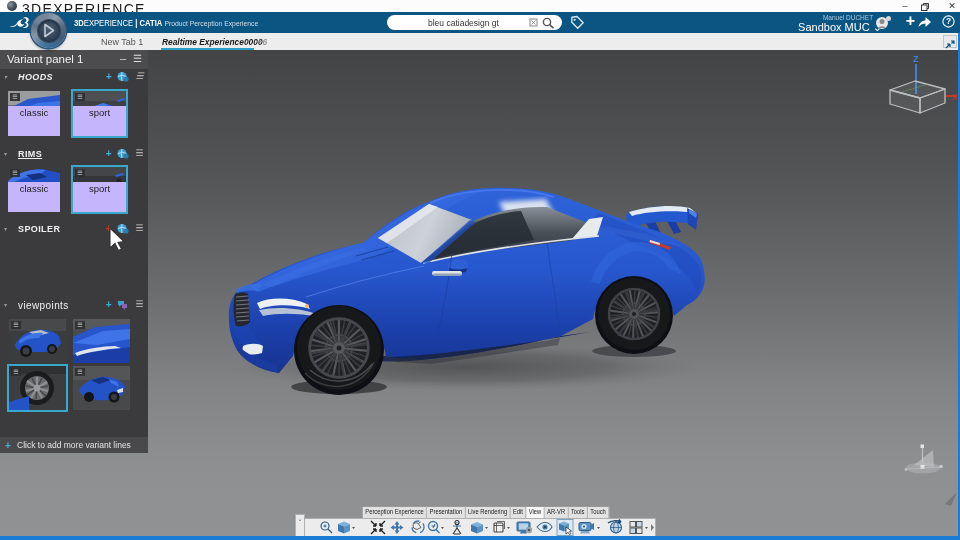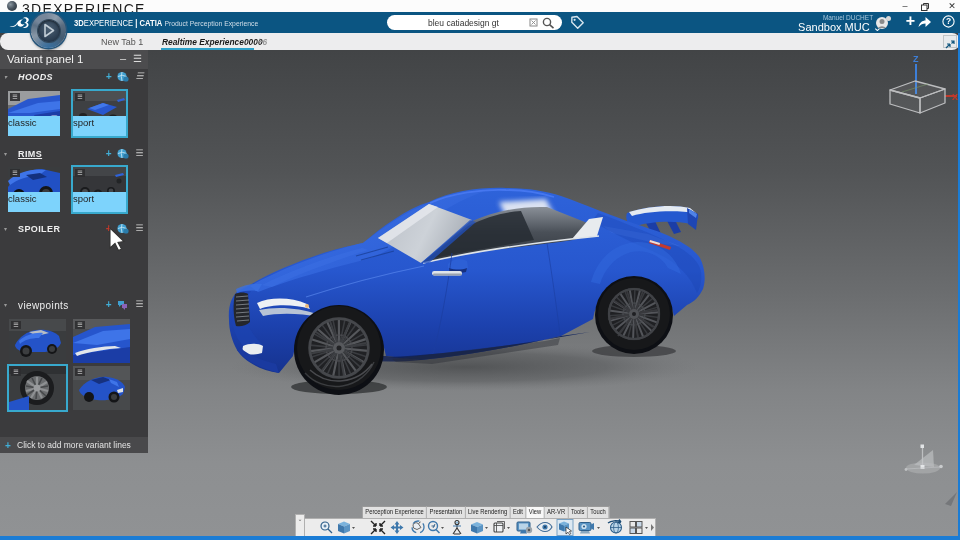--- a/index.html
+++ b/index.html
@@ -24,42 +24,42 @@
 
 #compass { position:absolute; left:31px; top:13px; width:35px; height:35px; border-radius:50%;
   background:
     radial-gradient(circle at 50% 110%, rgba(40,110,170,0.9) 0%, rgba(40,110,170,0) 45%),
     conic-gradient(from -50deg, #76869a 0deg, #76869a 40deg, #8d9cab 80deg, #5a6c80 120deg, #435a70 170deg, #54687c 220deg, #748496 260deg, #8696a6 300deg, #5d7084 340deg, #76869a 360deg);
   box-shadow:0 0 0 1.5px #26567c, 0 2px 3px rgba(0,0,0,.45); z-index:30; }
 #compass .inner { position:absolute; left:6.5px; top:6.5px; width:22px; height:22px; border-radius:50%; background:radial-gradient(circle at 50% 40%, #4c6074, #26384c 75%); box-shadow:inset 0 1px 2px rgba(0,0,0,.5), 0 0 0 1px #31485c; }
 #compass .tri { position:absolute; left:12px; top:10px; width:12px; height:15px; }
 
 
-#tabbar { position:absolute; left:0; top:33px; width:960px; height:17px; background:#ededee;border-radius:8px; }
+#tabbar { position:absolute; left:0; top:33px; width:960px; height:17px; background:#ededee; }
 #tabbar .tab1 { position:absolute; left:101px; top:4px; font-size:9px; color:#555; }
 #tabbar .tab2 { position:absolute; left:162px; top:4px; font-size:8.4px; font-weight:bold; font-style:italic; color:#1a1a1a; }
 #tabbar .tab2u { position:absolute; left:161px; top:14.5px; width:93px; height:2px; background:#2da0c8; }
 #tabbar .plus { position:absolute; left:257px; top:3px; font-size:10px; color:#999; }
 #tabbar .expand { position:absolute; right:3px; top:2px; width:14px; height:13px; background:#e7eaec; border:1px solid #c0c4c6; }
 
 #stage { position:absolute; left:0; top:50px; width:960px; height:486px;
   background:linear-gradient(#424446 0%, #525456 25%, #6b6d6f 50%, #828486 70%, #8d8f91 85%, #909294 100%); }
 
 #panel { position:absolute; left:0; top:50px; width:148px; height:403px; background:#3b3b3d; z-index:20; }
 #panel .phead { position:absolute; left:0; top:0; width:148px; height:19px; background:#4c4c4e; color:#f2f2f2; font-size:11.5px; padding:3px 0 0 7px; }
 #panel .phead .mn { position:absolute; right:22px; top:2px; color:#ddd; font-size:11px; }
 #panel .phead .hb { position:absolute; right:6px; top:3px; color:#ddd; font-size:10px; }
 .sechead { position:absolute; left:0; width:148px; height:15px; color:#efefef; font-size:9px; font-weight:bold; padding:2px 0 0 18px; letter-spacing:0.4px; }
 .sechead .arr { position:absolute; left:4px; top:3px; font-size:6px; color:#999; font-weight:normal; }
 .sechead .plus { position:absolute; right:36px; top:1px; color:#41aed6; font-size:10px; font-weight:bold;}
 .sechead .globe { position:absolute; right:19px; top:1px; width:12px; height:11px; }
 .sechead .menu { position:absolute; right:4px; top:1px; color:#ccc; font-size:9px; font-weight:normal; }
 .thumb { position:absolute; overflow:hidden; background:#303032; }
 .thumb.sel { outline:2px solid #38a9cd; }
-.thumb .lab { position:absolute; left:0; bottom:0; width:100%; height:20px; background:#7dd3fc; color:#222; font-size:9.5px; text-align:left; line-height:13px; font-weight:normal;}
+.thumb .lab { position:absolute; left:0; bottom:0; width:100%; height:30px; background:#c4b5fd; color:#222; font-size:9.5px; text-align:center; line-height:13px; font-weight:normal;}
 .thumb .mic { position:absolute; left:2px; top:2px; color:#e8e8e8; font-size:6px; line-height:9px; width:10px; height:8px; text-align:center; background:rgba(45,45,48,0.9);}
 #addline { position:absolute; left:0; top:387px; width:148px; height:16px; background:#49494b; color:#e4e4e4; font-size:8.5px; padding:3px 0 0 17px; }
 #addline .pl { position:absolute; left:5px; top:3px; color:#41aed6; font-weight:bold; font-size:10px;}
 
 #btabs { position:absolute; left:362px; top:506px; height:12px; z-index:25; font-size:7px; color:#222; display:flex; transform:scale(0.83,1); transform-origin:0 0; }
 #btabs div { background:#e2e2e2; border:1px solid #999; border-bottom:none; padding:1px 3px 0 3px; margin-right:0px; border-left:none; white-space:nowrap; }
 #btabs div:first-child { border-left:1px solid #999; }
 #btabs div.on { background:#f8f8f8; }
 #btoolbar { position:absolute; left:304px; top:518px; width:352px; height:19px; background:#ececec; border:1px solid #b0b0b0; z-index:24; }
 #bnotch { position:absolute; left:295px; top:514px; width:10px; height:23px; background:#ececec; border:1px solid #b0b0b0; z-index:23; font-size:6px; color:#666; text-align:center;}

